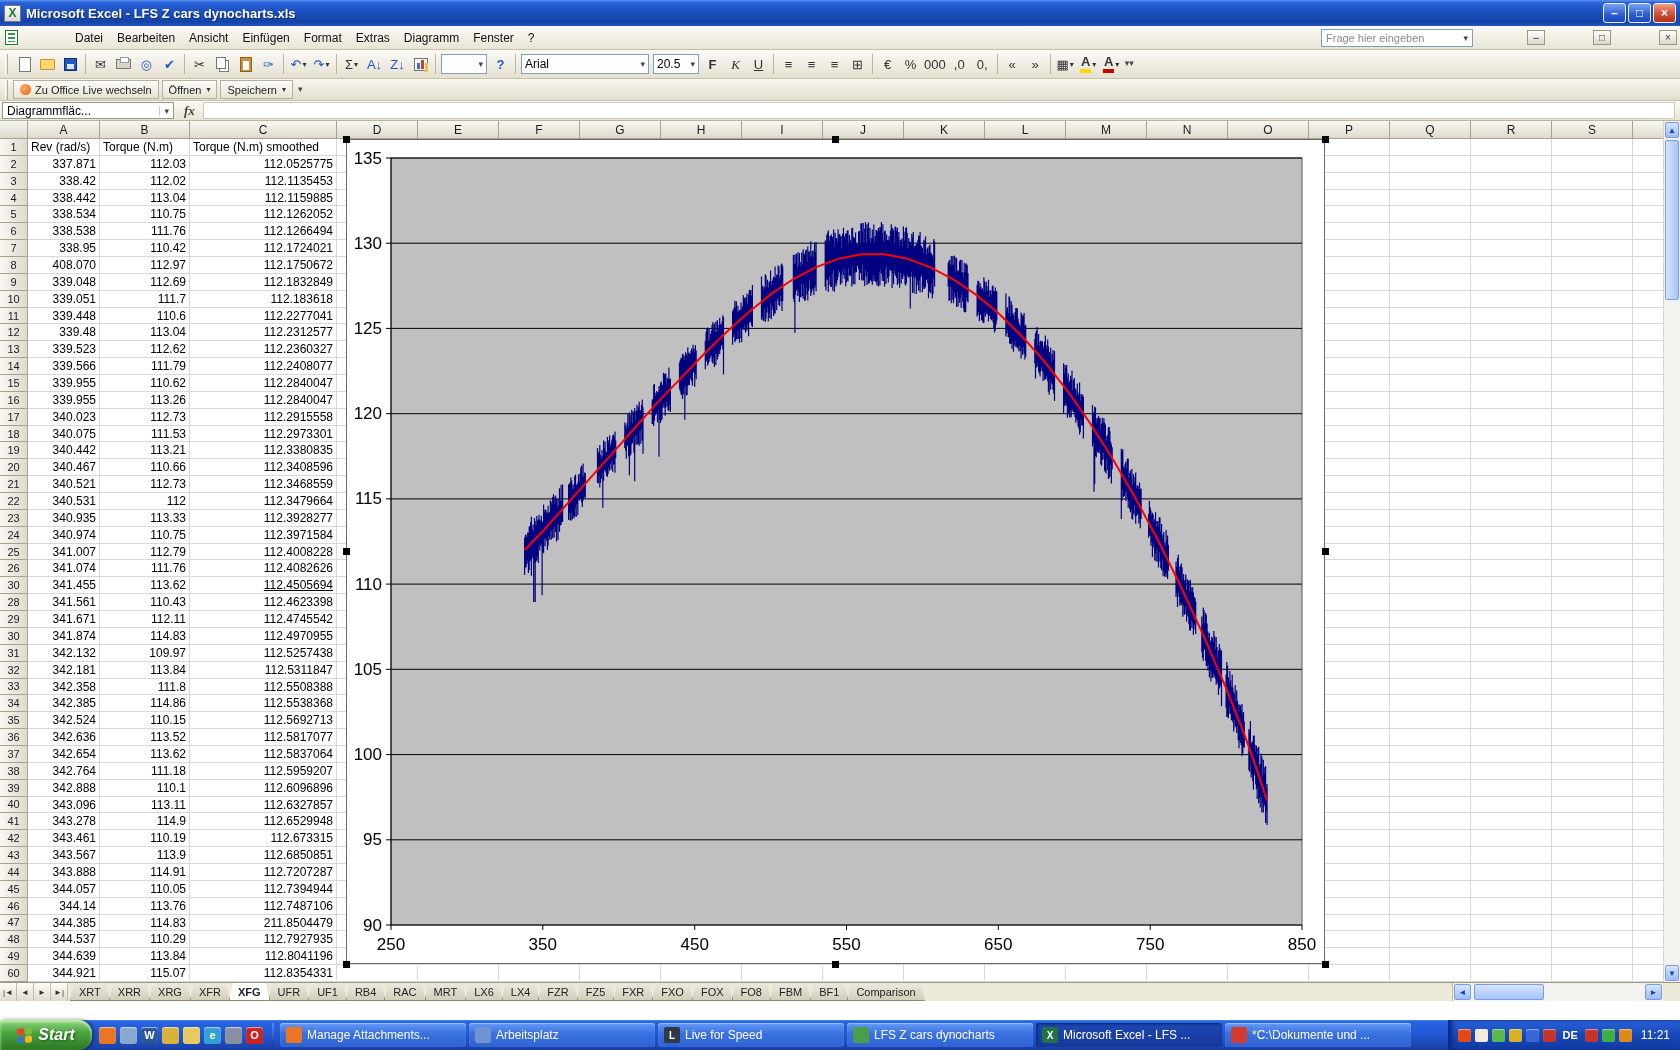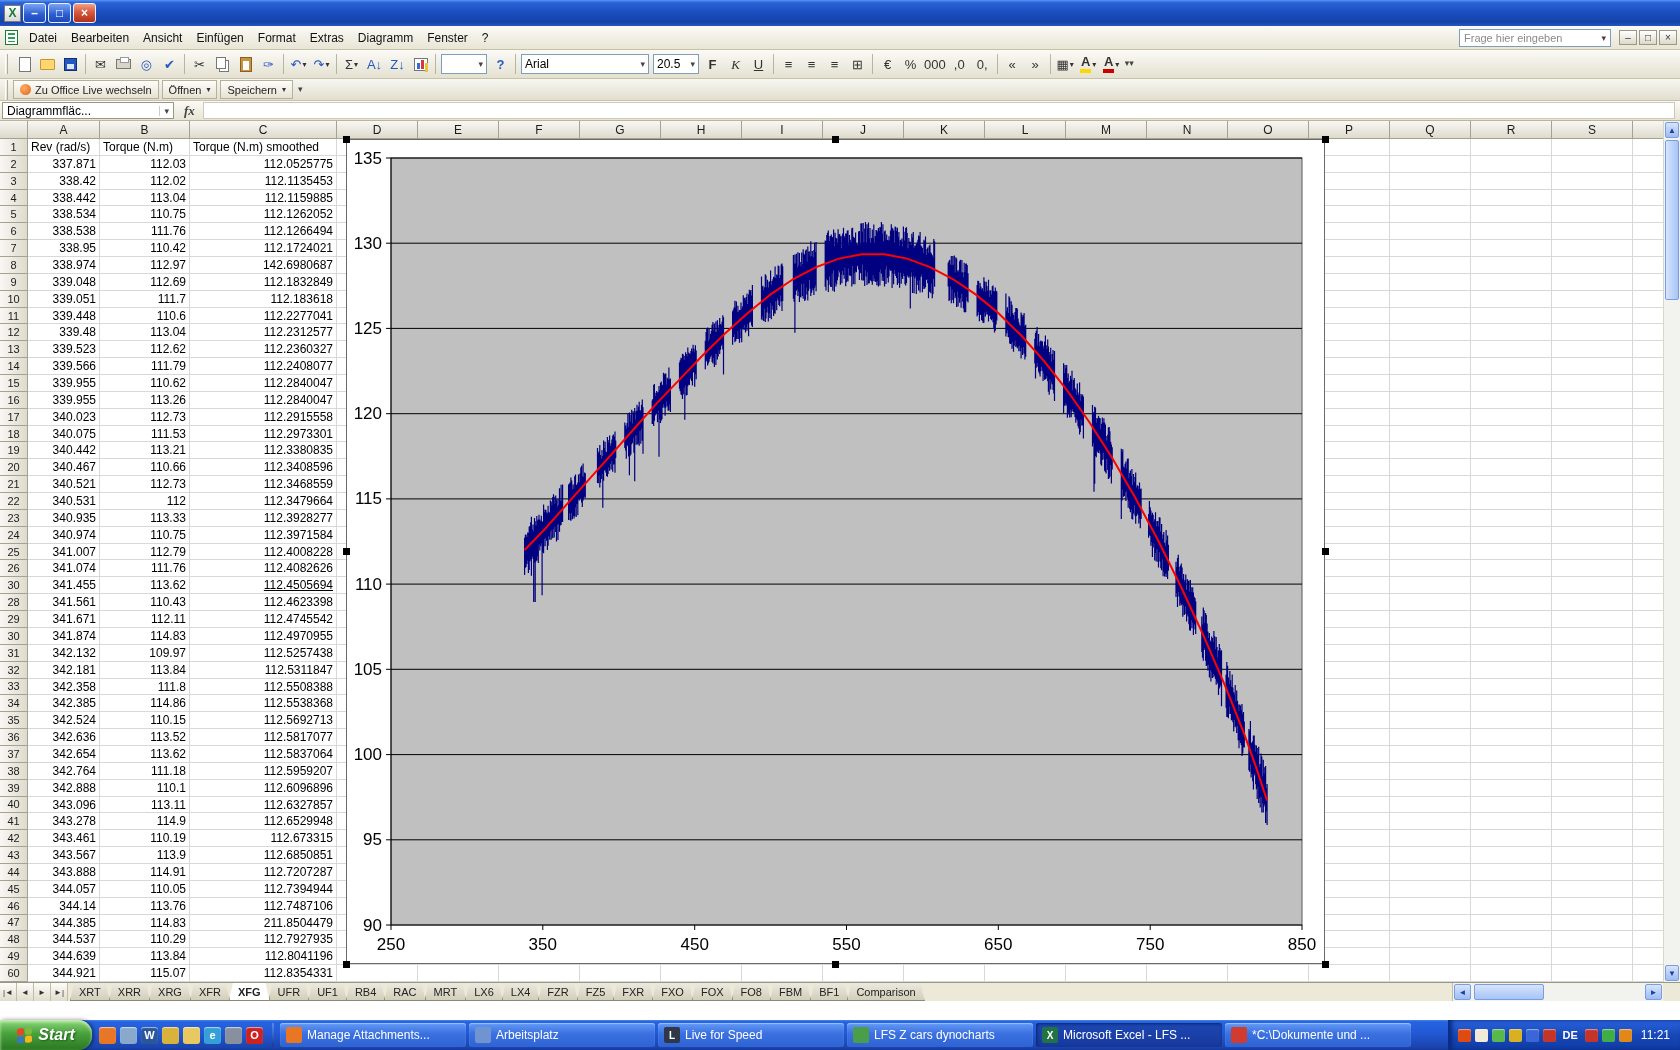--- a/index.html
+++ b/index.html
@@ -13,21 +13,21 @@
 .excel-ico{width:17px;height:17px;background:linear-gradient(#fefefe,#d8d8d8);border:1px solid #7a7a7a;color:#1a7a34;
  font-weight:bold;font-size:12px;display:flex;align-items:center;justify-content:center;flex:none;}
 #title-text{font-weight:bold;font-size:13px;text-shadow:1px 1px 1px #10306e;margin-left:5px;flex:1;white-space:nowrap;overflow:hidden;}
 .winbtn{width:23px;height:20px;margin-left:2px;border-radius:3px;border:1px solid #e8f0ff;display:flex;align-items:center;
  justify-content:center;font-size:12px;font-weight:bold;color:#fff;flex:none;}
 .winbtn.min,.winbtn.max{background:linear-gradient(#7aa3f2,#2b5cd0 60%,#1e4ab8);}
 .winbtn.close{background:linear-gradient(#f0a088,#d75940 45%,#b03018);}
 
 
 #menubar{position:absolute;top:26px;left:0;right:0;height:24px;background:linear-gradient(#fbfaf6,#e8e5d5);
- border-bottom:1px solid #c6c2aa;display:flex;align-items:center;padding:0 3px;}
+ border-bottom:1px solid #c6c2aa;display:flex;align-items:center;padding:0 3px;gap:46px;}
 .doc-ico{width:13px;height:15px;background:#fff;border:1px solid #1a7a34;margin:0 4px 0 2px;position:relative;flex:none;}
 .doc-ico::after{content:"";position:absolute;left:2px;top:2px;width:7px;height:9px;background:
  repeating-linear-gradient(180deg,#2e9e50 0 2px,#fff 2px 4px);}
 .menu-item{padding:3px 7px;color:#111;white-space:nowrap;}
 #question-box{margin-left:auto;width:152px;height:18px;background:#fff;border:1px solid #7f9db9;color:#8a8a8a;
  display:flex;align-items:center;padding:0 4px;font-size:11px;margin-right:6px;}
 #question-box .qarrow{margin-left:auto;color:#444;font-size:9px;}
 .doc-btn{width:18px;height:15px;border:1px solid #9a9884;background:linear-gradient(#fff,#ddd9c8);margin-left:2px;
  font-size:10px;line-height:1;display:flex;align-items:center;justify-content:center;color:#333;flex:none;}
 
@@ -156,20 +156,21 @@
 #chart-svg text{font-family:"Liberation Sans",sans-serif;}
 .handle{position:absolute;width:7px;height:7px;background:#000;z-index:6;}
 </style>
 </head>
 <body>
 
 <div id="screen">
 
   <div id="titlebar">
     <span class="excel-ico">X</span>
+    <span id="title-text">Microsoft Excel - LFS Z cars dynocharts.xls</span>
     <span class="winbtn min">–</span>
     <span class="winbtn max">□</span>
     <span class="winbtn close">×</span>
   </div>
 
   <div id="menubar">
     <span class="doc-ico"></span>
     <span id="menu-items"><span class="menu-item">Datei</span><span class="menu-item">Bearbeiten</span><span class="menu-item">Ansicht</span><span class="menu-item">Einfügen</span><span class="menu-item">Format</span><span class="menu-item">Extras</span><span class="menu-item">Diagramm</span><span class="menu-item">Fenster</span><span class="menu-item">?</span></span>
     <span id="question-box">
       <span>Frage hier eingeben</span>
@@ -531,23 +532,23 @@
           <div class="cell" style="width: 81px;"></div>
           <div class="cell" style="width: 81px;"></div>
           <div class="cell" style="width: 81px;"></div>
           <div class="cell" style="width: 81px;"></div>
           <div class="cell" style="width: 81px;"></div>
           <div class="cell" style="width: 81px;"></div>
           <div class="cell fill"></div>
         </div>
         <div class="grid-row">
           <div class="row-hdr">8</div>
-          <div class="cell num" style="width: 72px;">338.974</div>
+          <div class="cell num" style="width: 72px;">408.070</div>
           <div class="cell num" style="width: 90px;">112.97</div>
-          <div class="cell num" style="width: 147px;">142.6980687</div>
+          <div class="cell num" style="width: 147px;">112.1750672</div>
           <div class="cell" style="width: 81px;"></div>
           <div class="cell" style="width: 81px;"></div>
           <div class="cell" style="width: 81px;"></div>
           <div class="cell" style="width: 81px;"></div>
           <div class="cell" style="width: 81px;"></div>
           <div class="cell" style="width: 81px;"></div>
           <div class="cell" style="width: 81px;"></div>
           <div class="cell" style="width: 81px;"></div>
           <div class="cell" style="width: 81px;"></div>
           <div class="cell" style="width: 81px;"></div>

